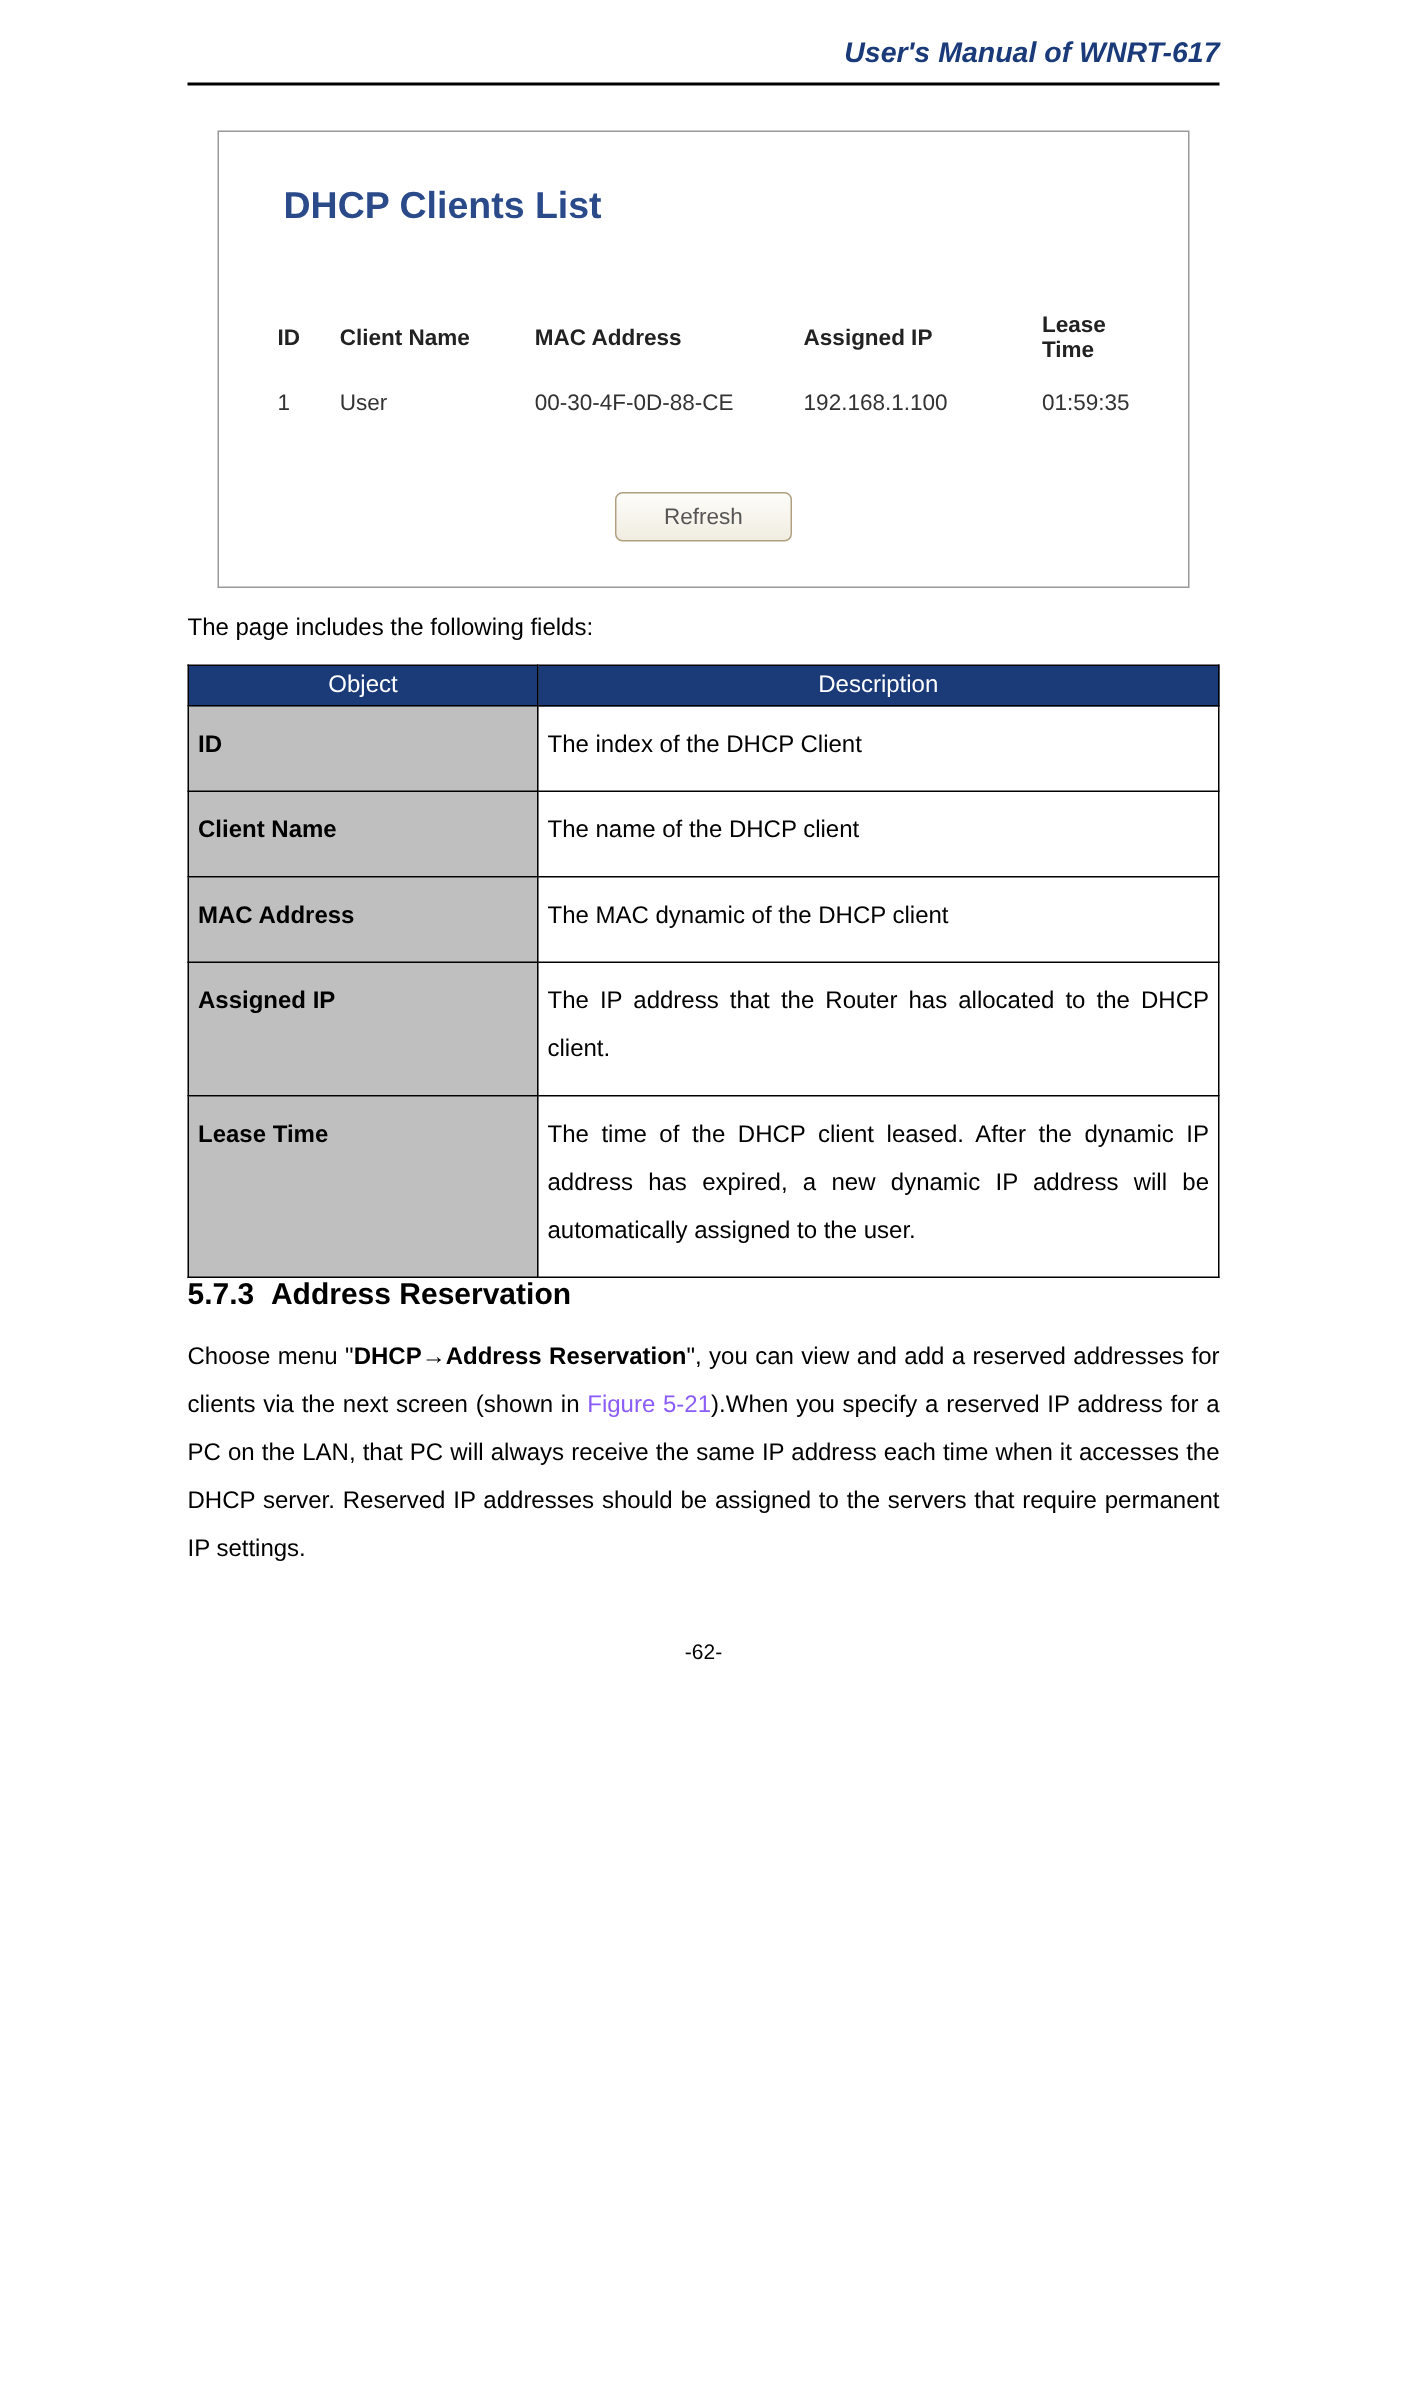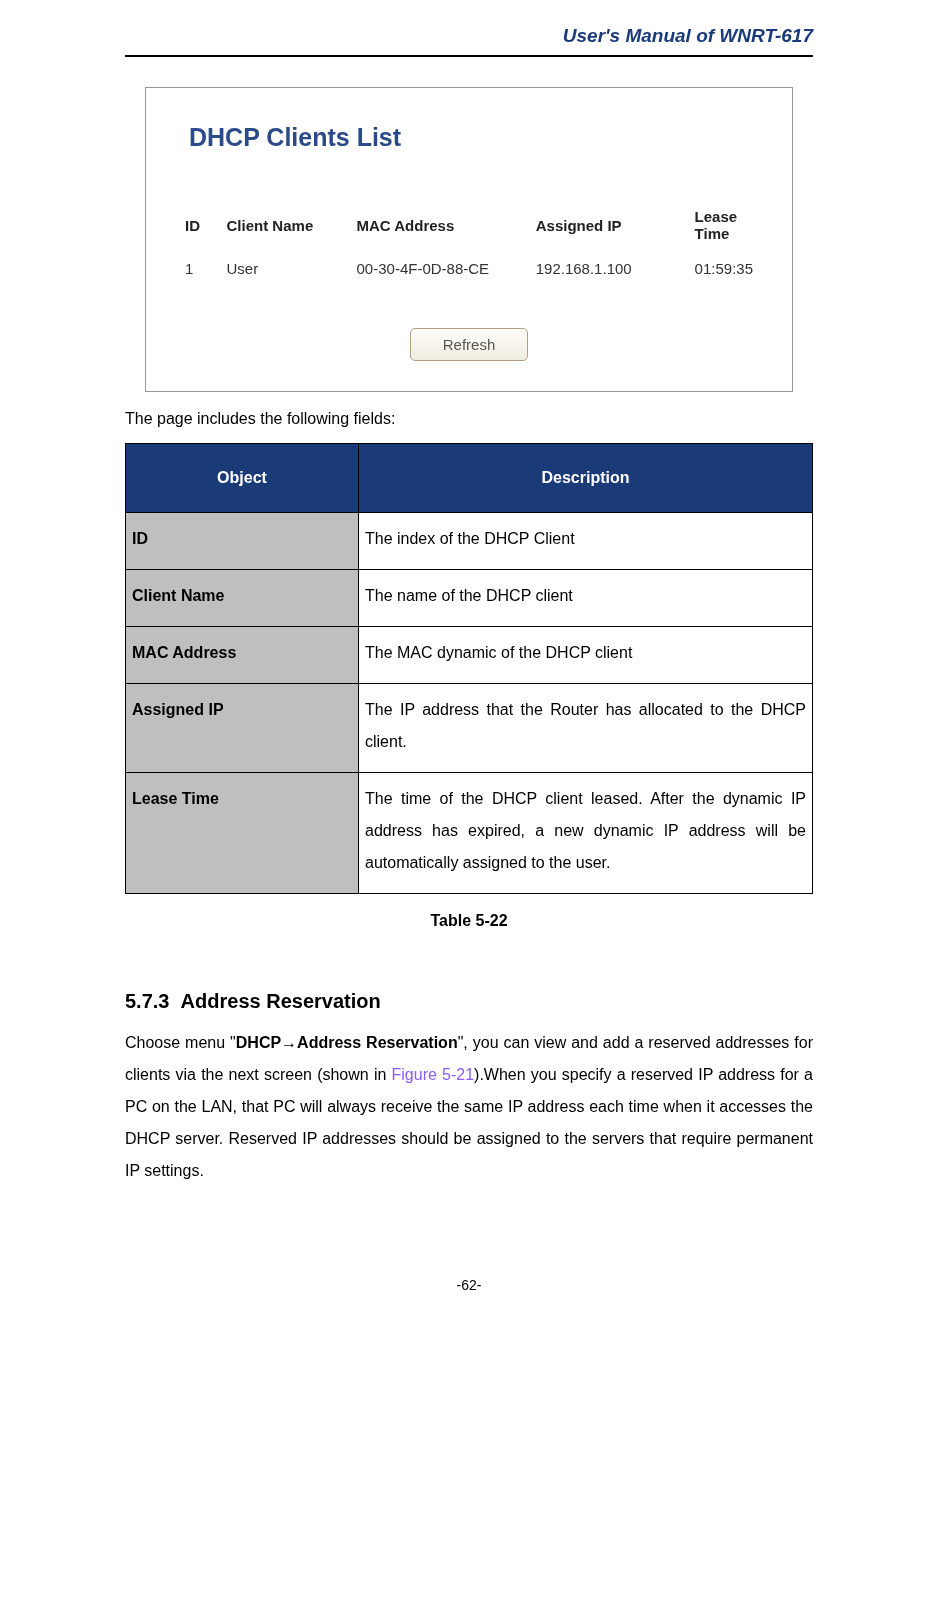--- a/index.html
+++ b/index.html
@@ -92,23 +92,23 @@
     }
     .desc-table {
       width: 100%;
       border-collapse: collapse;
       border: 1.5px solid #000;
       margin-top: 8px;
     }
     .desc-table th {
       background: #1a3a78;
       color: #fff;
-      font-weight: bold;
-      font-size: 16px;
-      padding: 25px 6px;
+      font-weight: normal;
+      font-size: 16px;
+      padding: 4px 6px;
       border: 1.5px solid #000;
       text-align: center;
     }
     .desc-table th.col-object {
       width: 220px;
     }
     .desc-table td {
       border: 1.5px solid #000;
       padding: 10px 6px 14px 6px;
       font-size: 16px;
@@ -139,21 +139,21 @@
       font-size: 20px;
       font-weight: bold;
       margin-bottom: 14px;
     }
     .link-text {
       color: #8b5cf6;
     }
     .page-number {
       text-align: center;
       font-size: 14px;
-      margin-top: 90px;
+      margin-top: 44px;
     }
     .bold {
       font-weight: bold;
     }
   </style>
 </head>
 <body>
 
 <div class="page">
 
@@ -214,21 +214,20 @@
         <td class="obj-cell">Assigned IP</td>
         <td class="desc-cell">The IP address that the Router has allocated to the DHCP client.</td>
       </tr>
       <tr>
         <td class="obj-cell">Lease Time</td>
         <td class="desc-cell">The time of the DHCP client leased. After the dynamic IP address has expired, a new dynamic IP address will be automatically assigned to the user.</td>
       </tr>
     </tbody>
   </table>
 
-  <div class="table-caption">Table 5-22</div>
 
 
   <div class="section-heading">
     <span>5.7.3</span>&nbsp;&nbsp;<span>Address Reservation</span>
   </div>
 
   <div class="para-block">
     <span>Choose menu "</span><span class="bold">DHCP→Address Reservation</span><span>", you can view and add a reserved addresses for clients via the next screen (shown in </span><span class="link-text">Figure 5-21</span><span>).When you specify a reserved IP address for a PC on the LAN, that PC will always receive the same IP address each time when it accesses the DHCP server. Reserved IP addresses should be assigned to the servers that require permanent IP settings.</span>
   </div>
 

